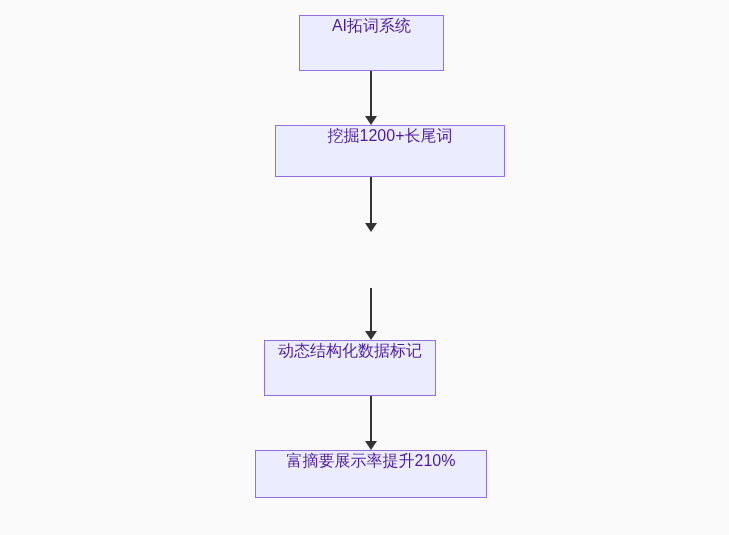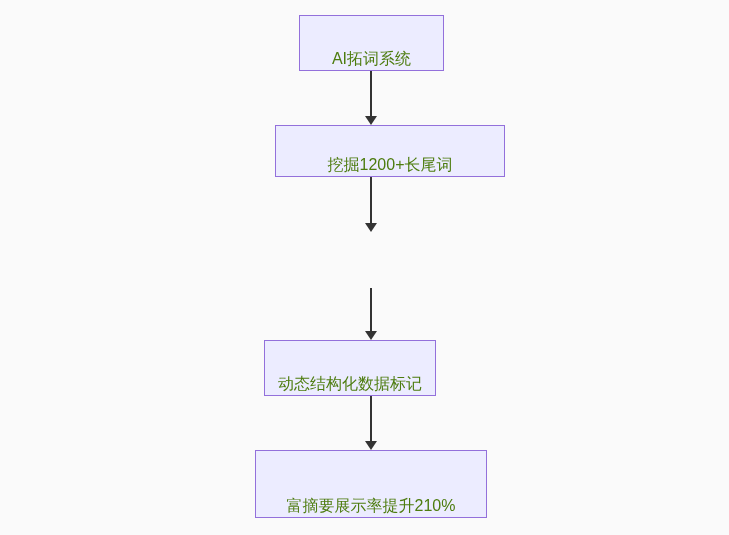--- a/index.html
+++ b/index.html
@@ -17,24 +17,24 @@
     position: relative;
     width: 729px;
     height: 535px;
     background: #fafafa;
   }
   .node {
     position: absolute;
     box-sizing: border-box;
     background: #ECECFF;
     border: 1px solid #9370DB;
-    color: #4d7c0f;
+    color: #4c1d95;
     font-size: 16px;
     display: flex;
-    align-items: flex-end;
+    align-items: flex-start;
     justify-content: center;
     text-align: center;
     white-space: nowrap;
   }
   .edge {
     position: absolute;
     left: 364px;          
     width: 14px;
     display: flex;
     flex-direction: column;
@@ -84,17 +84,17 @@
 
   <div class="node" style="left:264px; top:340px; width:172px; height:56px;">
     <span>动态结构化数据标记</span>
   </div>
 
   <div class="edge" style="top:396px; height:54px;">
     <div class="line"></div>
     <div class="arrowhead"></div>
   </div>
 
-  <div class="node" style="left:255px; top:450px; width:232px; height:68px;">
+  <div class="node" style="left:255px; top:450px; width:232px; height:48px;">
     <span>富摘要展示率提升210%</span>
   </div>
 
 </div>
 
 </body></html>

